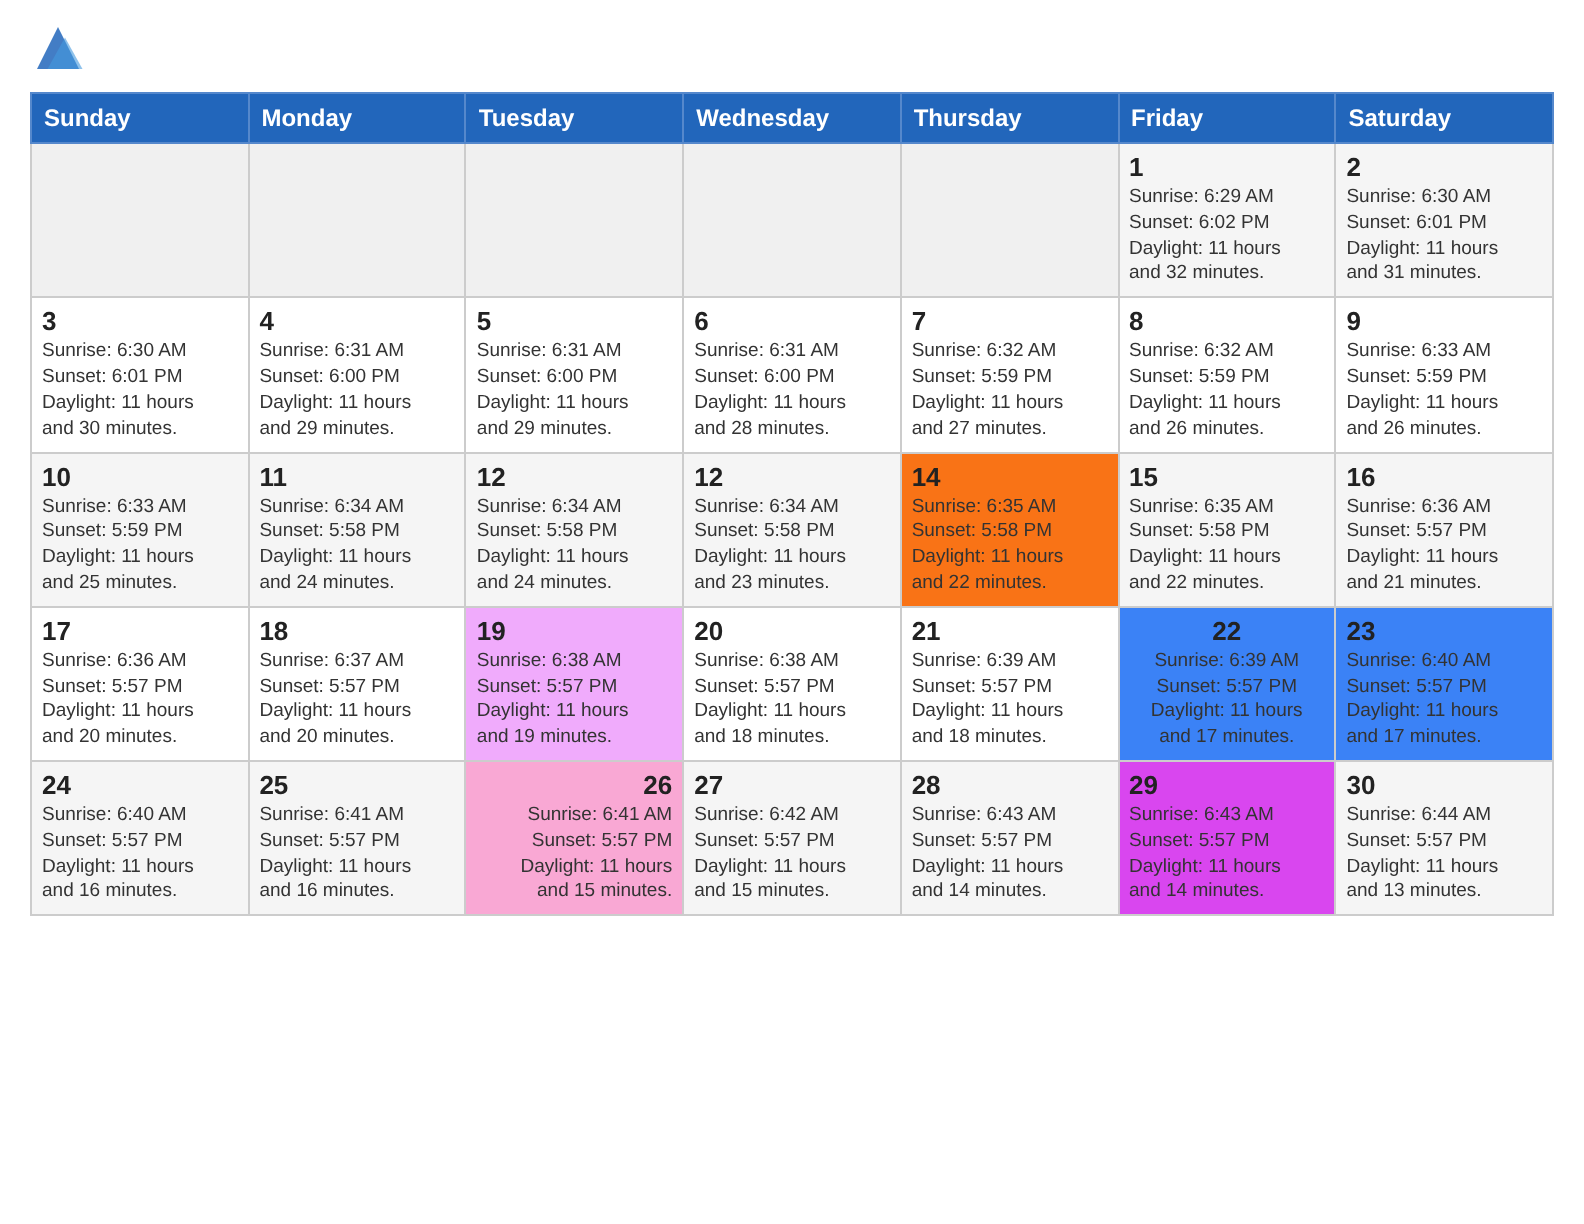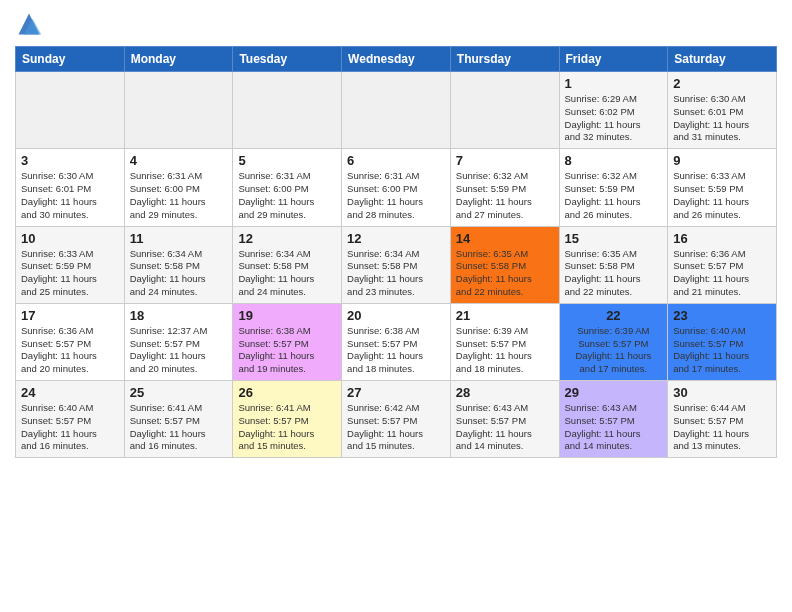--- a/index.html
+++ b/index.html
@@ -264,21 +264,21 @@
         <tr>
           <td style="background: rgb(255, 255, 255);">
             <span class="day-number">17</span>
             <div class="day-info" style="white-space: pre-line;">Sunrise: 6:36 AM
 Sunset: 5:57 PM
 Daylight: 11 hours
 and 20 minutes.</div>
           </td>
           <td style="background: rgb(255, 255, 255);">
             <span class="day-number">18</span>
-            <div class="day-info" style="white-space: pre-line;">Sunrise: 12:37 AM
+            <div class="day-info" style="white-space: pre-line;">Sunrise: 6:37 AM
 Sunset: 5:57 PM
 Daylight: 11 hours
 and 20 minutes.</div>
           </td>
           <td style="background: #f0abfc;">
             <span class="day-number">19</span>
             <div class="day-info" style="white-space: pre-line;">Sunrise: 6:38 AM
 Sunset: 5:57 PM
 Daylight: 11 hours
 and 19 minutes.</div>
@@ -320,42 +320,42 @@
 Daylight: 11 hours
 and 16 minutes.</div>
           </td>
           <td style="background: rgb(245, 245, 245); margin-top: 45px;">
             <span class="day-number">25</span>
             <div class="day-info" style="white-space: pre-line;">Sunrise: 6:41 AM
 Sunset: 5:57 PM
 Daylight: 11 hours
 and 16 minutes.</div>
           </td>
-          <td style="background: #fef9c3;">
+          <td style="background: #f9a8d4; text-align: right;">
             <span class="day-number">26</span>
             <div class="day-info" style="white-space: pre-line;">Sunrise: 6:41 AM
 Sunset: 5:57 PM
 Daylight: 11 hours
 and 15 minutes.</div>
           </td>
           <td style="background: rgb(245, 245, 245);">
             <span class="day-number">27</span>
             <div class="day-info" style="white-space: pre-line;">Sunrise: 6:42 AM
 Sunset: 5:57 PM
 Daylight: 11 hours
 and 15 minutes.</div>
           </td>
           <td style="background: rgb(245, 245, 245);">
             <span class="day-number">28</span>
             <div class="day-info" style="white-space: pre-line;">Sunrise: 6:43 AM
 Sunset: 5:57 PM
 Daylight: 11 hours
 and 14 minutes.</div>
           </td>
-          <td style="background: #c4b5fd;">
+          <td style="background: #d946ef;">
             <span class="day-number">29</span>
             <div class="day-info" style="white-space: pre-line;">Sunrise: 6:43 AM
 Sunset: 5:57 PM
 Daylight: 11 hours
 and 14 minutes.</div>
           </td>
           <td style="background: rgb(245, 245, 245);">
             <span class="day-number">30</span>
             <div class="day-info" style="white-space: pre-line;">Sunrise: 6:44 AM
 Sunset: 5:57 PM

